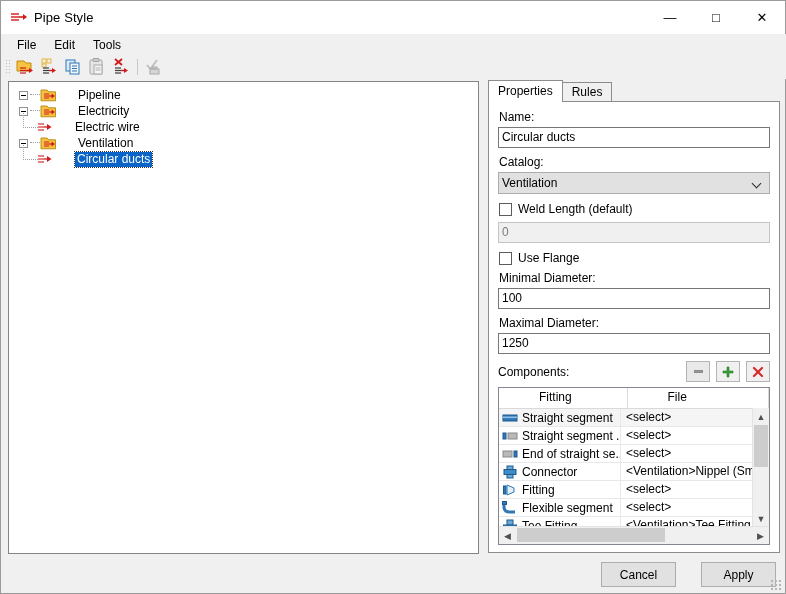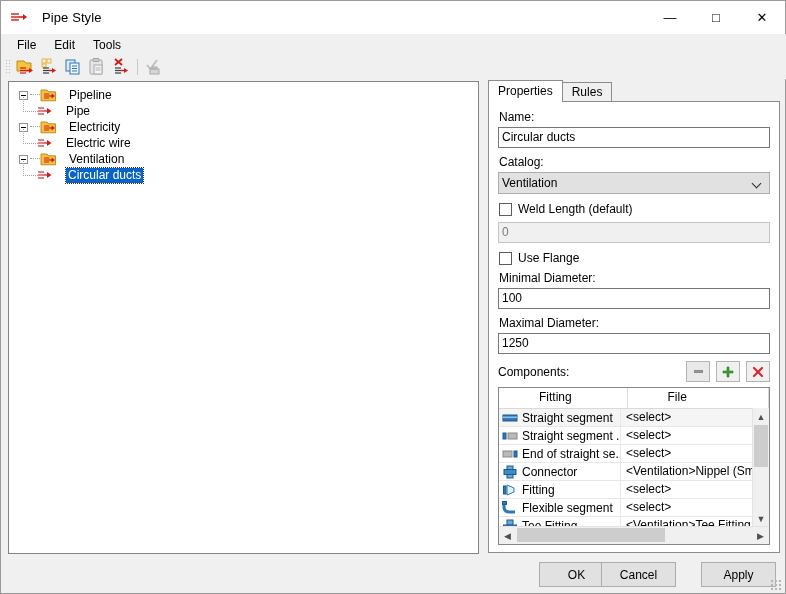--- a/index.html
+++ b/index.html
@@ -27,21 +27,20 @@
 
   
   .titlebar {
     position: absolute;
     left: 0; top: 0;
     width: 784px;
     height: 33px;
     background: #ffffff;
     display: flex;
     align-items: center;
-    gap: 8px;
   }
   .title-icon {
     margin-left: 9px;
     width: 18px; height: 16px;
     position: relative;
   }
   .title-text {
     margin-left: 6px;
     font-size: 13px;
     color: #000;
@@ -151,21 +150,21 @@
     flex: 0 0 auto;
   }
   .dots-corner {
     width: 14px; height: 14px;
     border-left: 1px dotted #a0a0a0;
     border-bottom: 1px dotted #a0a0a0;
     position: absolute;
     left: 10px; top: -6px;
   }
   .tlabel {
-    margin-left: 11px;
+    margin-left: 20px;
     white-space: nowrap;
     line-height: 15px;
   }
   .tlabel.sel {
     background: #0a64c8;
     color: #fff;
     padding: 0 2px;
     outline: 1px dotted #333;
   }
 
@@ -580,35 +579,20 @@
               <line x1="4" y1="8" x2="9" y2="8"></line>
               <line x1="4" y1="10" x2="9" y2="10"></line>
             </g>
             <path d="M9 8 H13" stroke="#d11a1a" stroke-width="1.2"></path>
             <path d="M11.5 5.6 L15 8 L11.5 10.4 Z" fill="#d11a1a"></path>
           </svg>
         </span>
         <span class="tlabel">Pipeline</span>
       </div>
 
-      <div class="tnode child">
-        <div class="dots-corner"></div>
-        <span class="ico-pipe">
-          <svg width="18" height="13" viewBox="0 0 18 13">
-            <g stroke="#d11a1a" stroke-width="1.1">
-              <line x1="1" y1="3" x2="7" y2="3"></line>
-              <line x1="1" y1="6" x2="7" y2="6"></line>
-              <line x1="1" y1="9" x2="7" y2="9"></line>
-            </g>
-            <path d="M7 6 H12" stroke="#d11a1a" stroke-width="1.3"></path>
-            <path d="M10 3 L14.5 6 L10 9 Z" fill="#d11a1a"></path>
-          </svg>
-        </span>
-        <span class="tlabel">Pipe</span>
-      </div>
 
       <div class="tnode">
         <div class="expander"></div>
         <div class="dots-h"></div>
         <span class="ico-folder">
           <svg width="18" height="15" viewBox="0 0 18 15">
             <path d="M1 2 h6 l1.5 1.8 h7 v9 h-14.5 z" fill="#f5c242" stroke="#b8860b" stroke-width="0.9"></path>
             <g stroke="#d11a1a" stroke-width="1">
               <line x1="4" y1="6" x2="9" y2="6"></line>
               <line x1="4" y1="8" x2="9" y2="8"></line>
@@ -842,20 +826,19 @@
           <div class="harrow left">◀</div>
           <div class="hthumb"></div>
           <div class="harrow right">▶</div>
         </div>
       </div>
 
     </div>
   </div>
 
   <div class="btnrow">
-    <div class="dbtn ok">OK</div>
     <div class="dbtn cancel">Cancel</div>
     <div class="dbtn apply">Apply</div>
   </div>
 
   <div class="resize-grip"></div>
 
 </div>
 
 </body></html>

